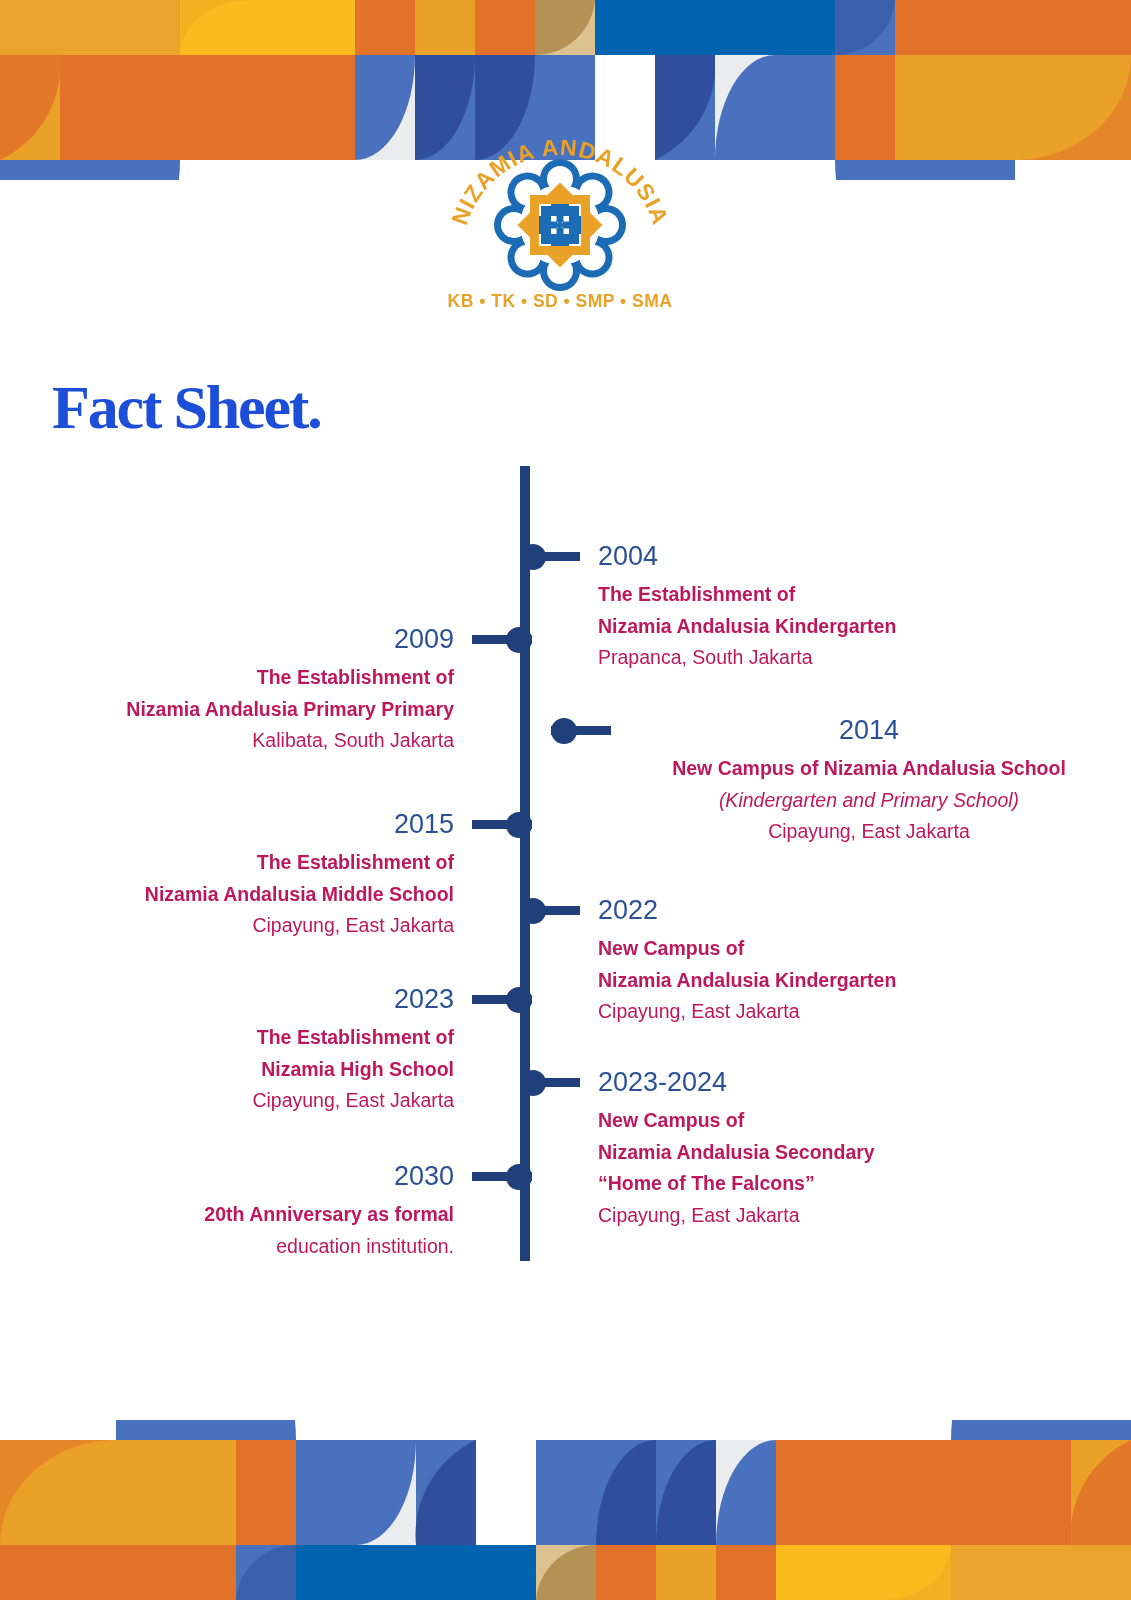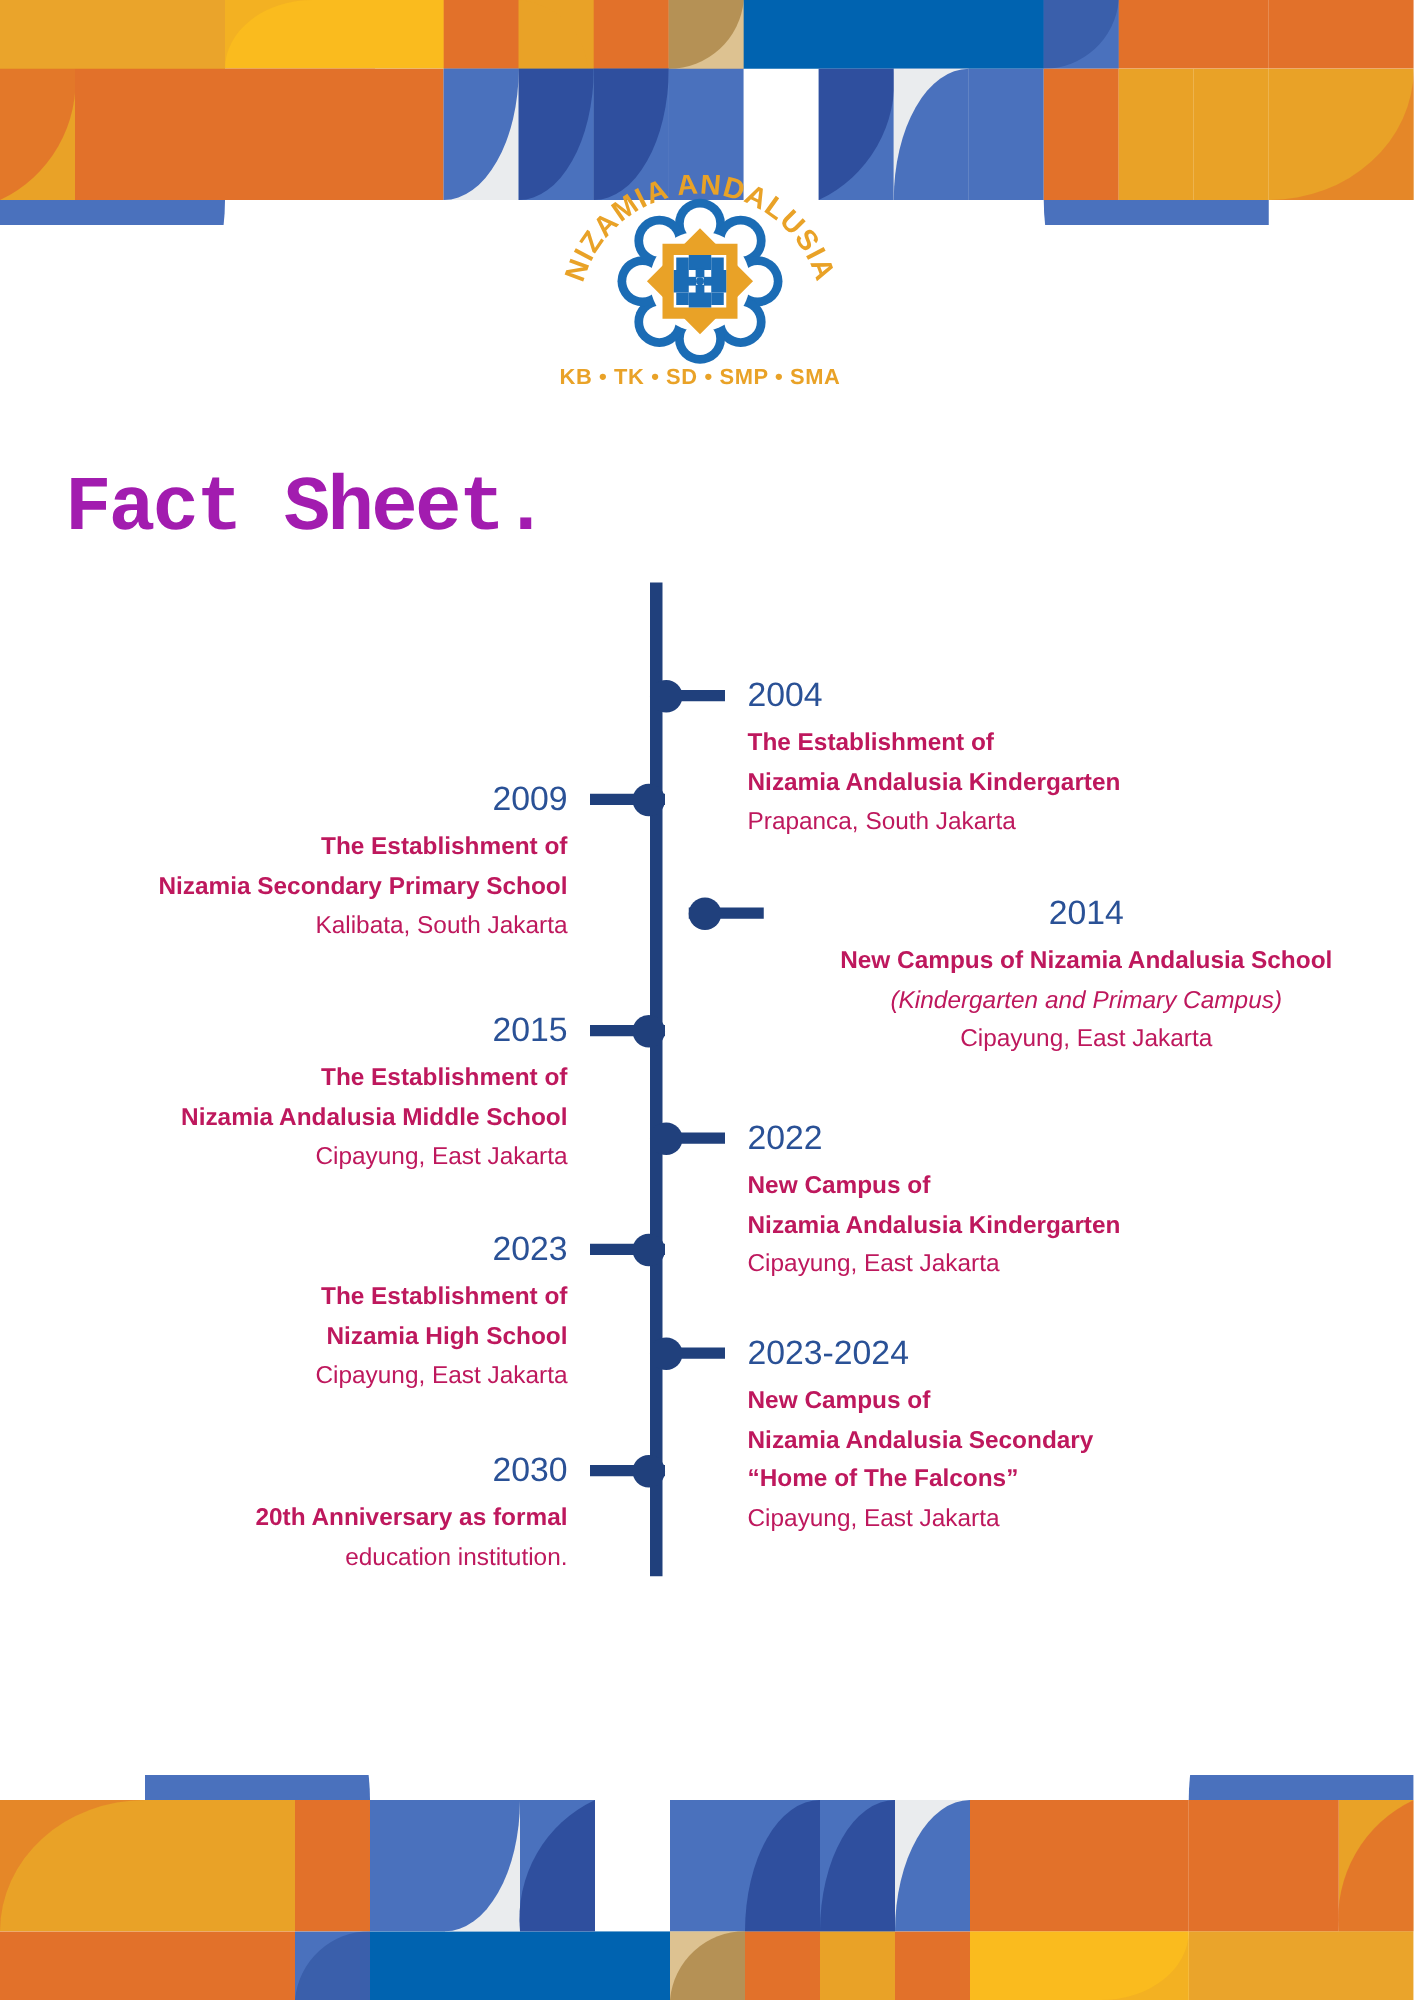--- a/index.html
+++ b/index.html
@@ -15,23 +15,23 @@
   
   .deco{position:absolute;left:0;width:1131px;height:180px;overflow:hidden;}
   .deco-top{top:0;}
   .deco-bottom{bottom:0;transform:rotate(180deg);}
   .deco svg{display:block;}
   .logo-block{position:absolute;left:435px;top:140px;width:250px;height:180px;}
 
   
   .title{
     position:absolute;left:52px;top:376px;
-    font-size:62px;font-weight:bold;color:#a21caf;
+    font-size:62px;font-weight:bold;color:#1d4ed8;
     letter-spacing:-2.2px;line-height:1;
-    font-family:Liberation Mono, monospace;
+    font-family:Liberation Serif, serif;
   }
 
   
   .tl-line{
     position:absolute;left:520px;top:466px;width:10px;height:795px;
     background:#20407c;
   }
   .item{position:absolute;}
   .connector{position:absolute;height:9px;background:#20407c;top:0;}
   .dot{
@@ -293,31 +293,31 @@
           <div class="ln b">Nizamia Andalusia Kindergarten</div>
           <div class="ln n">Prapanca, South Jakarta</div>
         </div>
       </div>
       <div class="item left" style="top: 626px; left: 60px; width: 394px;">
         <div class="connector" style="top: 9px;"></div>
         <div class="dot" style="top: 1px;"></div>
         <div class="year">2009</div>
         <div class="body-lines">
           <div class="ln b">The Establishment of</div>
-          <div class="ln b">Nizamia Secondary Primary School</div>
+          <div class="ln b">Nizamia Andalusia Primary Primary</div>
           <div class="ln n">Kalibata, South Jakarta</div>
         </div>
       </div>
       <div class="item right" style="top: 717px; left: 629px; width: 480px; text-align: center;">
         <div class="connector" style="top: 9px;"></div>
         <div class="dot" style="top: 1px;"></div>
         <div class="year">2014</div>
         <div class="body-lines">
           <div class="ln b">New Campus of Nizamia Andalusia School</div>
-          <div class="ln i">(Kindergarten and Primary Campus)</div>
+          <div class="ln i">(Kindergarten and Primary School)</div>
           <div class="ln n">Cipayung, East Jakarta</div>
         </div>
       </div>
       <div class="item left" style="top: 811px; left: 60px; width: 394px;">
         <div class="connector" style="top: 9px;"></div>
         <div class="dot" style="top: 1px;"></div>
         <div class="year">2015</div>
         <div class="body-lines">
           <div class="ln b">The Establishment of</div>
           <div class="ln b">Nizamia Andalusia Middle School</div>

